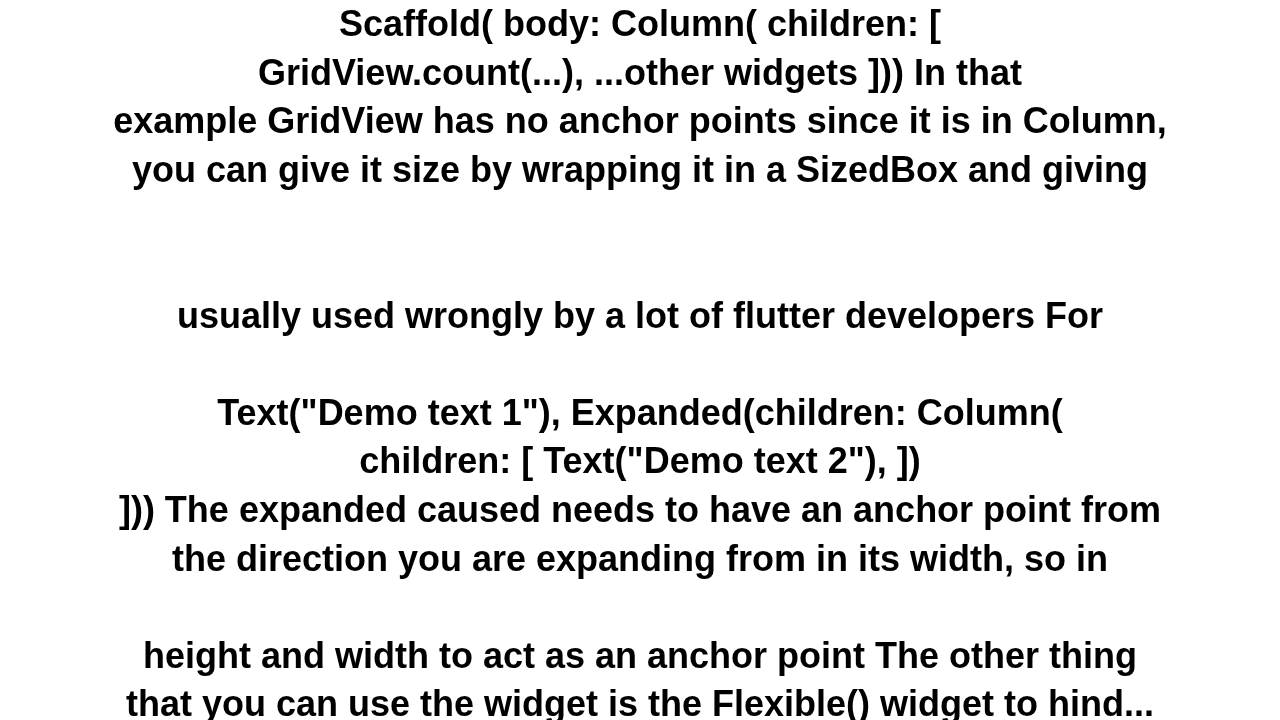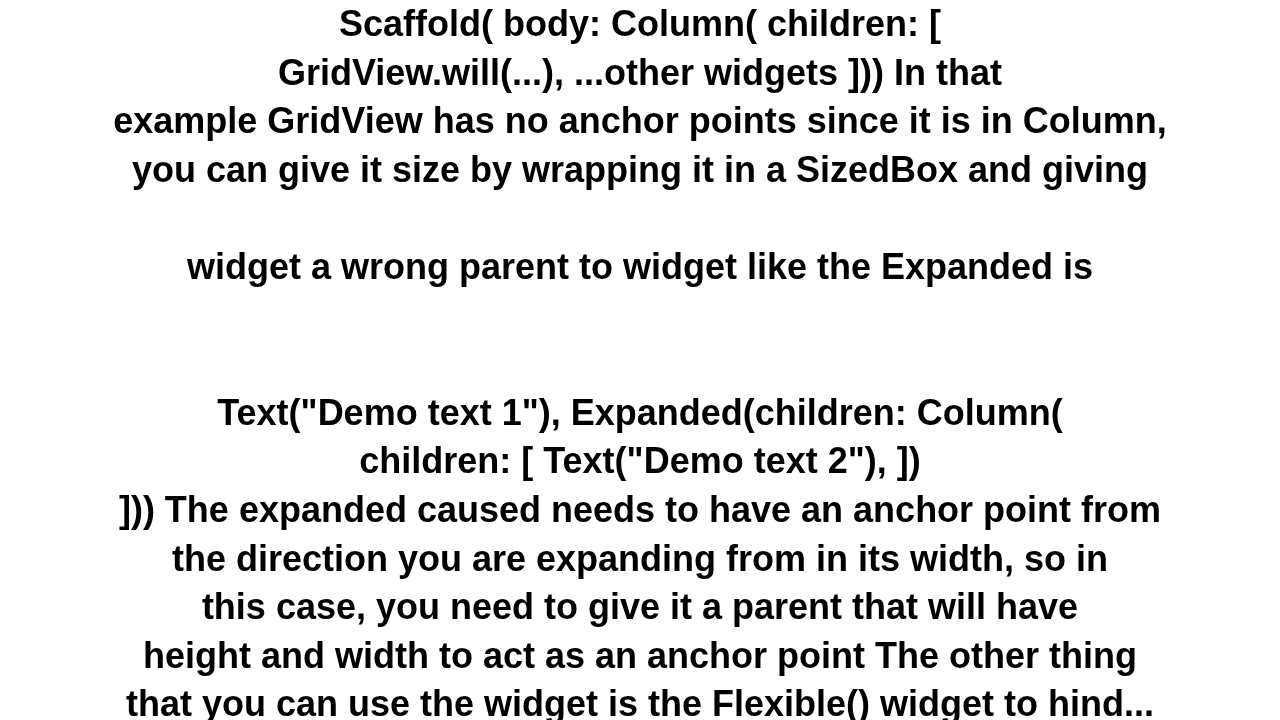--- a/index.html
+++ b/index.html
@@ -38,28 +38,28 @@
       width: 100%;
       padding-top: 0px;
     }
   </style>
 </head>
 <body>
 
 <div class="content-area">
   <div class="text-block">
     <span>Scaffold(    body: Column(    children: [</span><br>
-    <span>GridView.will(...), ...other widgets    ]))  In that</span><br>
+    <span>GridView.count(...), ...other widgets    ]))  In that</span><br>
     <span>example GridView has no anchor points since it is in Column,</span><br>
     <span>you can give it size by wrapping it in a SizedBox and giving</span><br>
     <br>
-    <span>widget a wrong parent to widget like   the Expanded  is</span><br>
     <br>
+    <span>usually used wrongly by a lot of flutter developers  For</span><br>
     <br>
     <span>Text("Demo text 1"),        Expanded(children: Column(</span><br>
     <span>children: [          Text("Demo text 2"),          ])</span><br>
     <span>]))  The expanded caused needs to have an anchor point from</span><br>
     <span>the direction you are expanding from in its width, so in</span><br>
-    <span>this case, you need to give it a parent that will have</span><br>
+    <br>
     <span>height and width to act as an anchor point  The other thing</span><br>
     <span>that you can use the widget is the Flexible() widget to hind...</span>
   </div>
 </div>
 
 </body></html>

